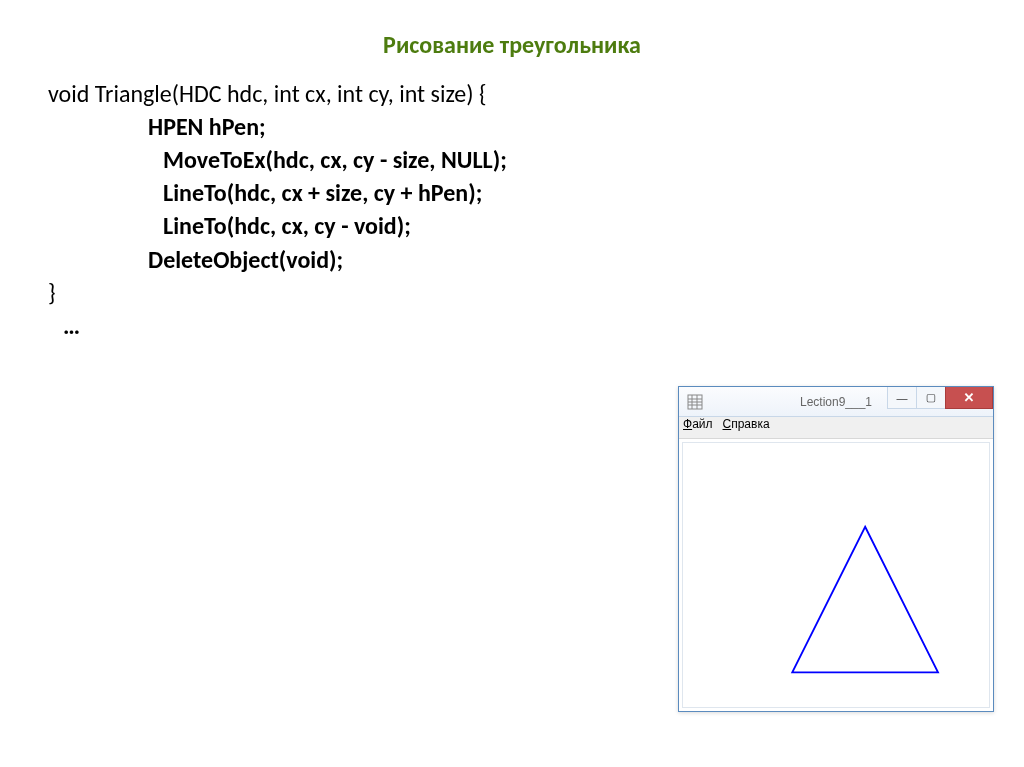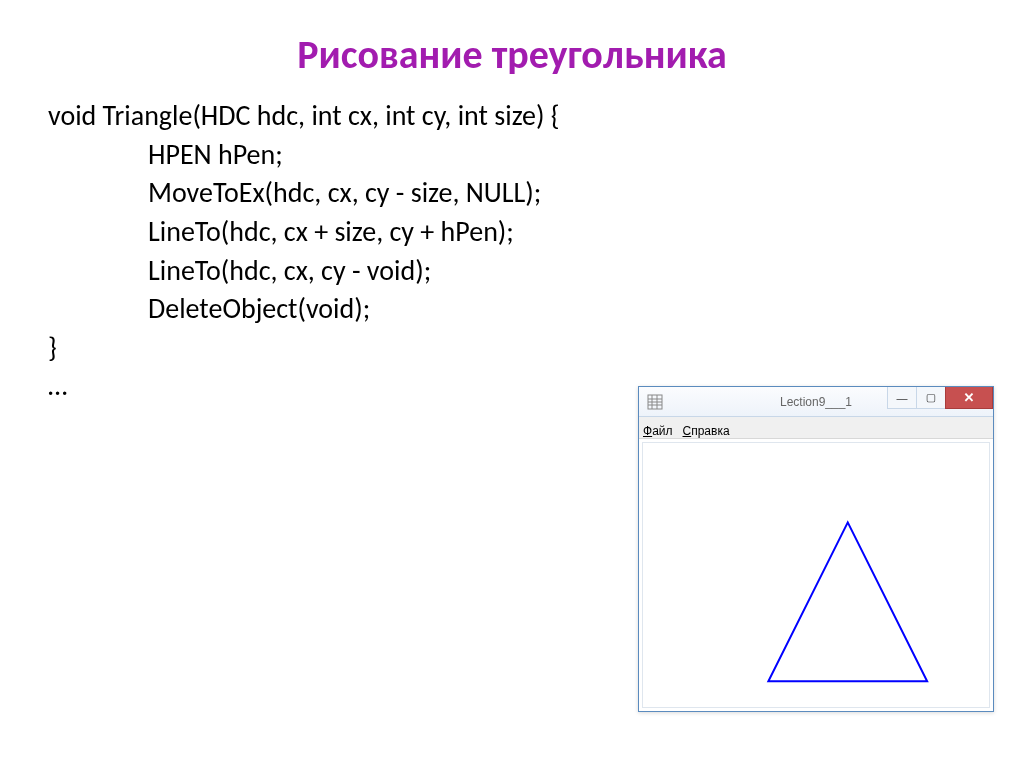--- a/index.html
+++ b/index.html
@@ -6,40 +6,40 @@
     body {
       width: 1024px;
       height: 767px;
       background: #fff;
       font-family: Calibri, Arial, sans-serif;
       position: relative;
       overflow: hidden;
     }
     .title {
       text-align: center;
-      font-size: 40px;
+      font-size: 24px;
       font-weight: bold;
-      color: #a21caf;
+      color: #4d7c0f;
       padding-top: 30px;
       padding-bottom: 18px;
     }
     .code-area {
       padding-left: 48px;
-      font-size: 28px;
+      font-size: 24px;
       color: #000;
       line-height: 1.38;
     }
     .code-line { white-space: pre; }
-    .indent { padding-left: 100px; }
-    .bold { font-weight: normal; }
+    .indent { padding-left: 100px; font-weight: bold; }
+    .bold { font-weight: bold; margin-left: 15px; }
     .window {
       position: absolute;
       right: 30px;
       top: 386px;
-      width: 356px;
+      width: 316px;
       border: 1px solid #5b8bbe;
       background: #fff;
       box-shadow: 0 1px 4px rgba(0,0,0,0.15);
       font-family: "Segoe UI", Tahoma, sans-serif;
     }
     .titlebar {
       height: 30px;
       background: linear-gradient(#fbfcfe, #eef3fa);
       border-bottom: 1px solid #c8d7e8;
       display: flex;
@@ -88,21 +88,21 @@
       border-color: #a83c3c;
       color: #fff;
       font-weight: bold;
       font-size: 13px;
     }
     .menubar {
       height: 22px;
       background: #f0f0f0;
       border-bottom: 1px solid #d8d8d8;
       display: flex;
-      align-items: flex-end;
+      align-items: flex-start;
       font-size: 12px;
       color: #000;
       padding-left: 4px;
       gap: 10px;
     }
     .menu-item .ul { text-decoration: underline; }
     .client {
       height: 266px;
       background: #fff;
       position: relative;

